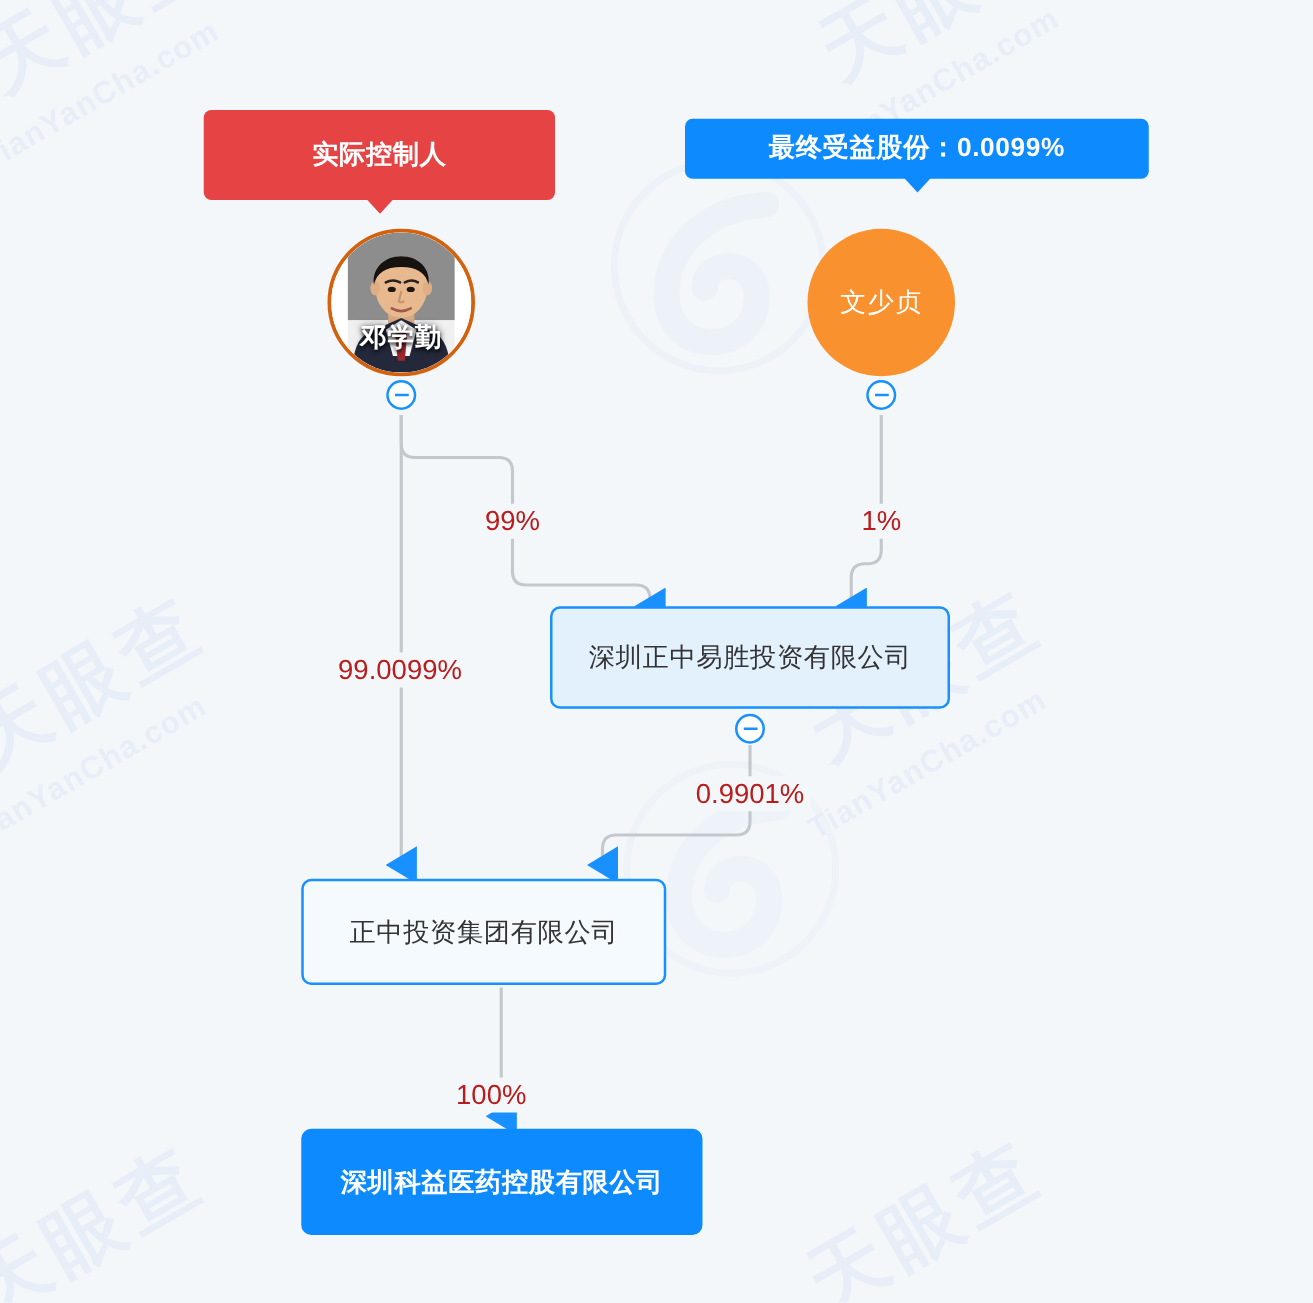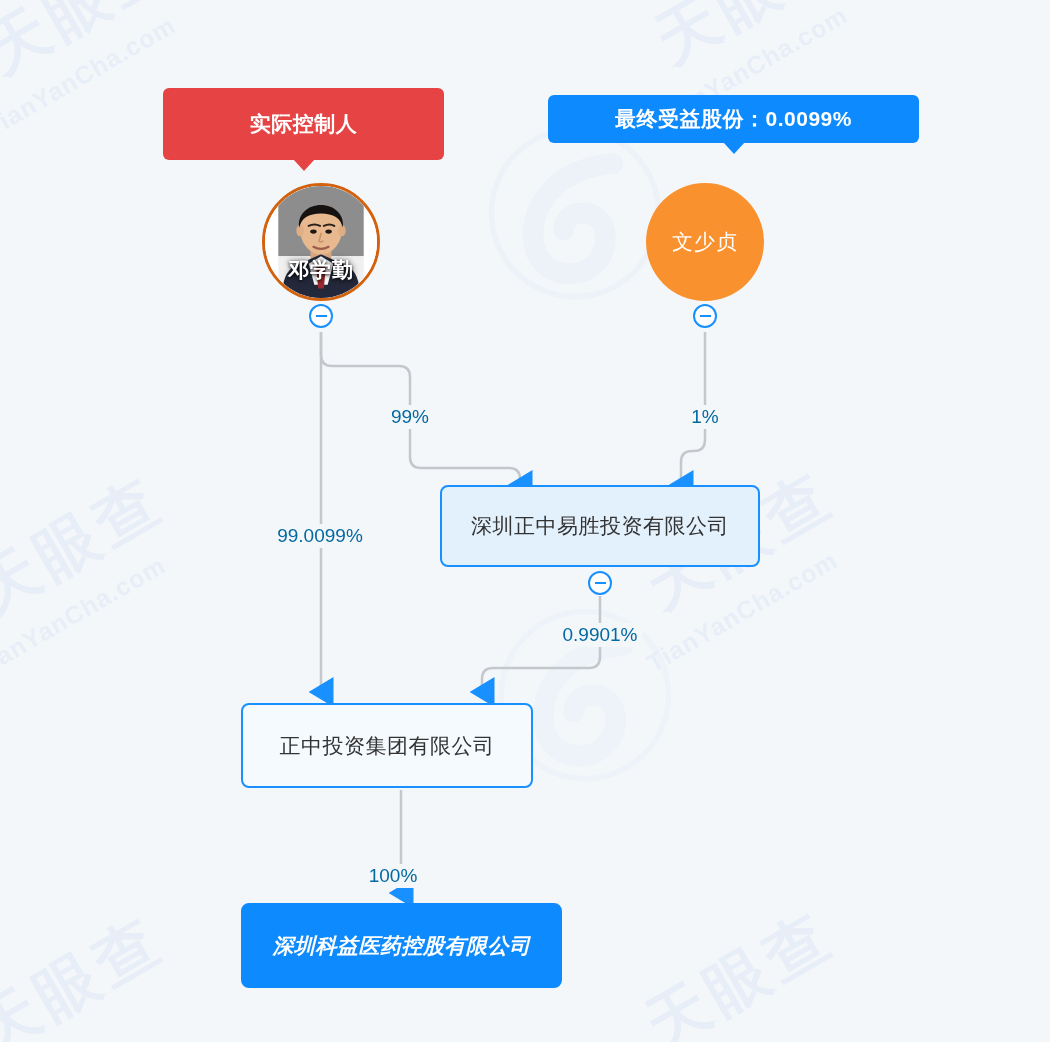--- a/index.html
+++ b/index.html
@@ -160,21 +160,20 @@
   .company-outline-pale {
     background: #f5fafe;
     border: 2px solid #1890ff;
     color: #333333;
   }
   .company-solid {
     background: #0d8bfe;
     border: 2px solid #0d8bfe;
     color: #ffffff;
     font-weight: bold;
-    font-style: italic;
   }
 
   
   .toggle {
     position: absolute;
     z-index: 5;
     width: 24px;
     height: 24px;
     border-radius: 50%;
     background: #ffffff;
@@ -189,22 +188,22 @@
     display: block;
     width: 11px;
     height: 2px;
     background: #1890ff;
   }
 
   
   .pct {
     position: absolute;
     z-index: 4;
-    color: #0369a1;
-    font-size: 19px;
+    color: #b91c1c;
+    font-size: 22px;
     white-space: nowrap;
     background: #f4f7fa;
     padding: 1px 5px;
     transform: translate(-50%, -50%);
   }
 </style>
 </head>
 <body>
 
 <div id="stage">

